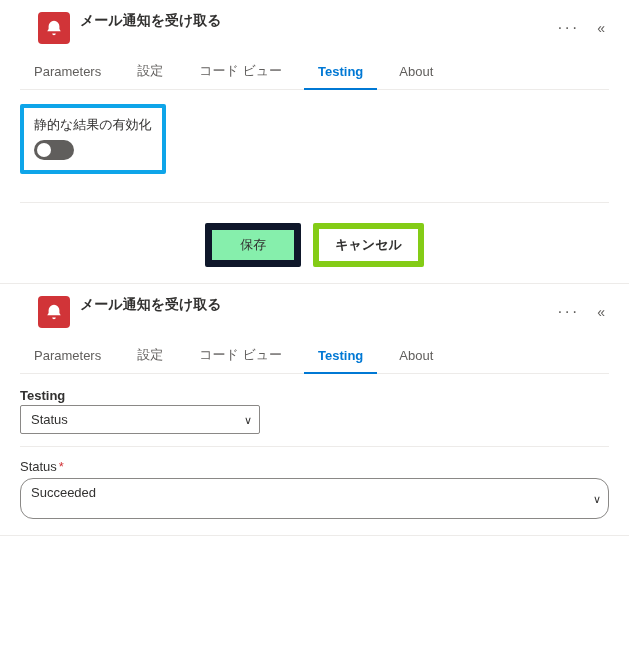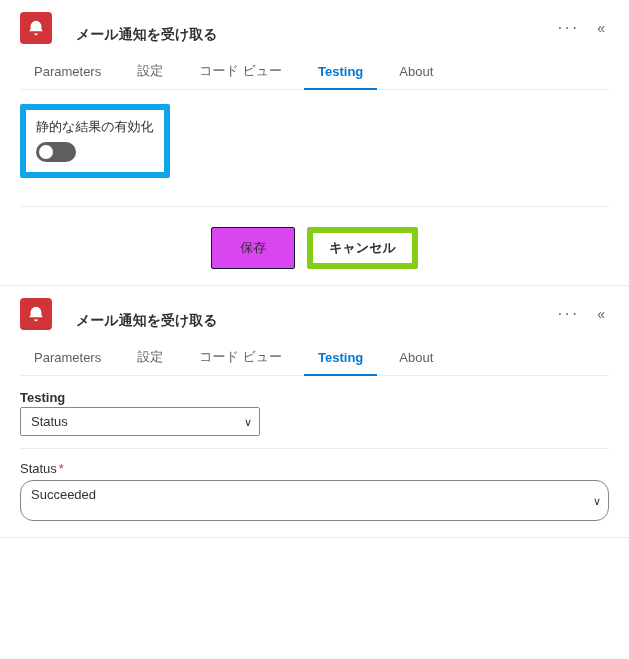--- a/index.html
+++ b/index.html
@@ -20,22 +20,23 @@
 
     .panel-header {
       display: flex;
       align-items: center;
       justify-content: space-between;
       margin-bottom: 10px;
     }
 
     .panel-header-left {
       display: flex;
-      align-items: flex-end;
-      gap: 24px;
+      align-items: flex-start;
+      gap: 10px;
+      margin-left: 18px;
     }
 
     .bell-icon-wrapper {
       width: 32px;
       height: 32px;
       background: #d13438;
       border-radius: 4px;
       display: flex;
       align-items: center;
       justify-content: center;
@@ -99,21 +100,21 @@
       border-right: none;
     }
 
     .tab.active {
       color: #0078d4;
       border-bottom: 2px solid #0078d4;
       font-weight: 600;
     }
 
     .section-box {
-      border: 6px solid #0ea5e9;
+      border: 4px solid #0ea5e9;
       border-radius: 2px;
       padding: 8px 10px 10px 10px;
       display: inline-block;
       margin-bottom: 16px;
     }
 
     .section-label {
       font-size: 13px;
       color: #323130;
       margin-bottom: 6px;
@@ -165,22 +166,22 @@
     .buttons-row {
       display: flex;
       gap: 12px;
       justify-content: center;
       margin-top: 8px;
       padding-top: 8px;
     }
 
     .btn-save {
       padding: 6px 28px;
-      background: #d946ef;
-      border: 1px solid #0f172a;
+      background: #86efac;
+      border: 7px solid #0f172a;
       color: #323130;
       font-size: 13px;
       cursor: pointer;
       border-radius: 2px;
     }
 
     .btn-cancel {
       padding: 6px 16px;
       background: #fff;
       border: 6px solid #84cc16;

